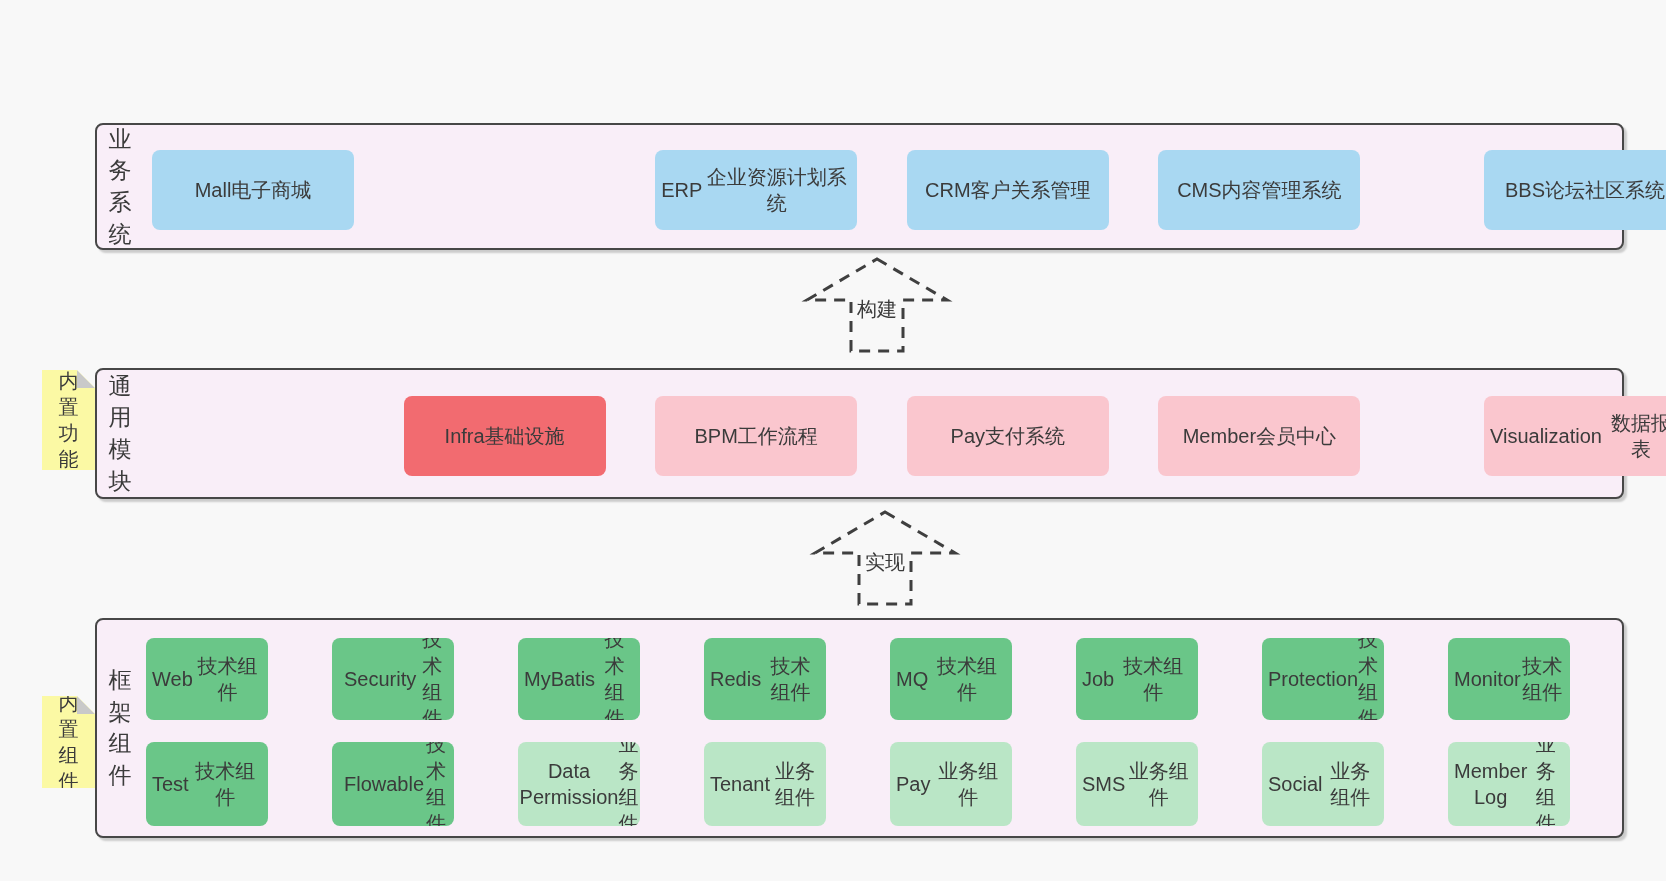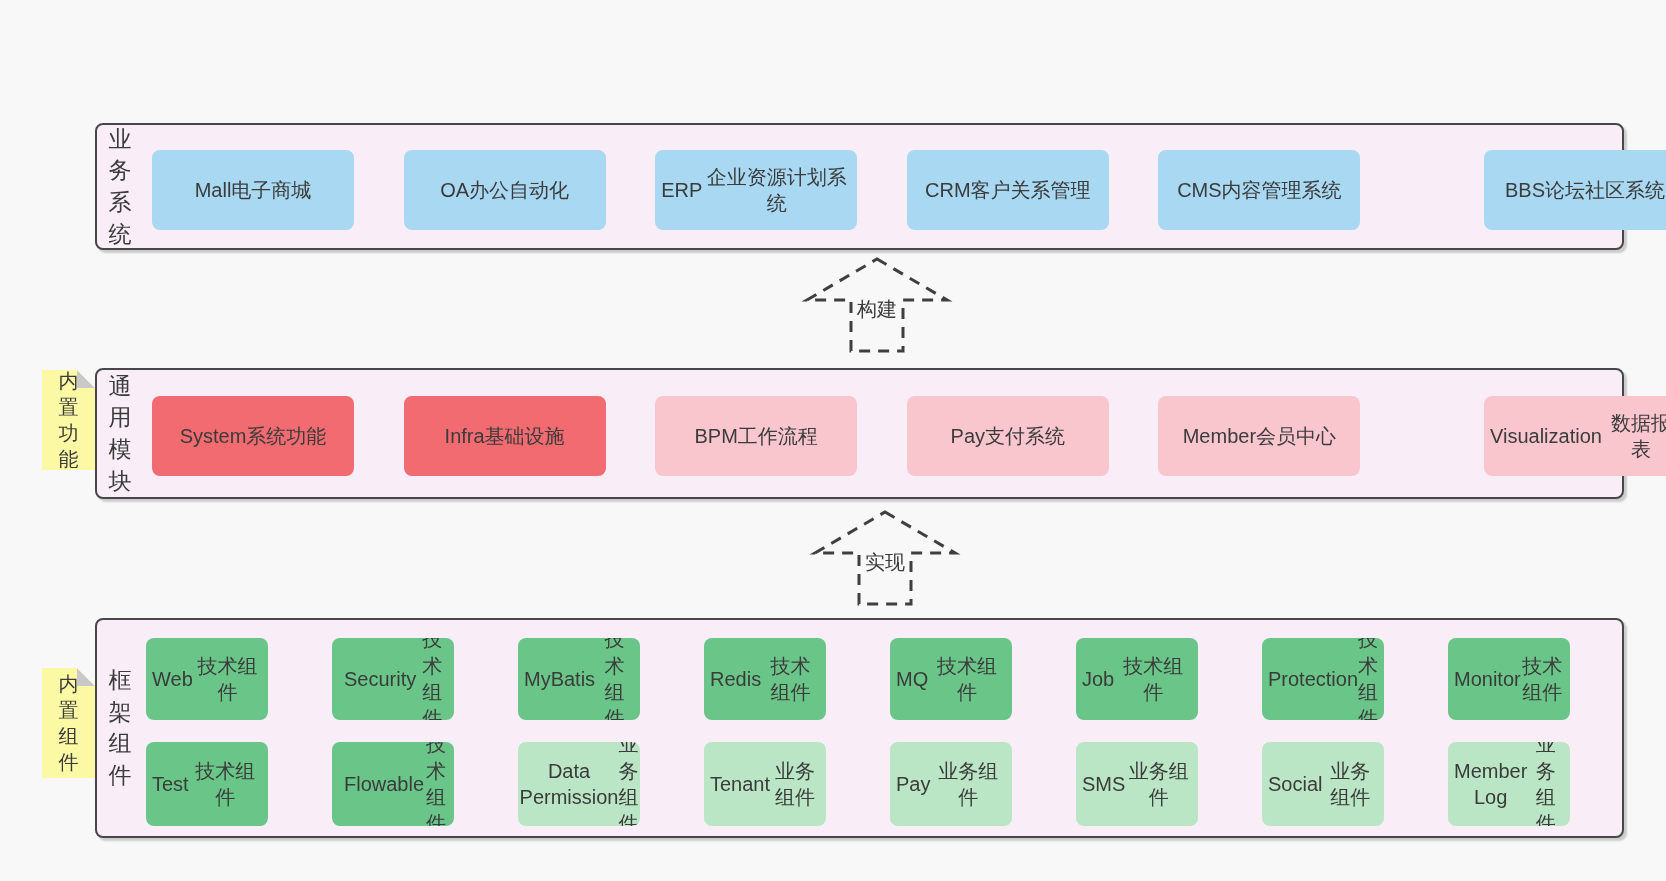--- a/index.html
+++ b/index.html
@@ -85,21 +85,21 @@
     left: 42px;
     width: 53px;
     background: var(--yellow);
     z-index: 1;
     display: flex;
     align-items: center;
     justify-content: center;
     clip-path: polygon(0 0, calc(100% - 18px) 0, 100% 18px, 100% 100%, 0 100%);
   }
   .sticky1 { top: 370px; height: 100px; }
-  .sticky2 { top: 668px; height: 110px; }
+  .sticky2 { top: 696px; height: 92px; }
   .sticky .fold {
     position: absolute;
     top: 0; right: 0;
     width: 18px; height: 18px;
     background: var(--fold);
     clip-path: polygon(0 0, 100% 100%, 0 100%);
   }
   .sticky .vtext { font-size: 20px; width: 22px; line-height: 1.3; }
   .arrow { position: absolute; width: 170px; height: 100px; z-index: 1; }
   .arrow1 { left: 792px; top: 255px; }
@@ -130,24 +130,20 @@
     <div class="fold"></div>
     <div class="vtext">内置组件</div>
   </div>
 
   <section class="band band1">
     <div class="band-label vtext">业务系统</div>
     <div class="box blue c0">
       <div>Mall</div>
       <div>电子商城</div>
     </div>
-    <div class="box blue c1">
-      <div>OA</div>
-      <div>办公自动化</div>
-    </div>
     <div class="box blue c2">
       <div>ERP</div>
       <div>企业资源计划系统</div>
     </div>
     <div class="box blue c3">
       <div>CRM</div>
       <div>客户关系管理</div>
     </div>
     <div class="box blue c4">
       <div>CMS</div>
@@ -161,24 +157,20 @@
 
   <div class="arrow arrow1">
     <svg width="170" height="100" viewBox="0 0 170 100">
       <path d="M85,4 L155,45 L111,45 L111,96 L59,96 L59,45 L15,45 Z" fill="none" stroke="#3f3f3f" stroke-width="3" stroke-dasharray="11 8"></path>
     </svg>
     <div class="arrow-label">构建</div>
   </div>
 
   <section class="band band2">
     <div class="band-label vtext">通用模块</div>
-    <div class="box red c0">
-      <div>System</div>
-      <div>系统功能</div>
-    </div>
     <div class="box red c1">
       <div>Infra</div>
       <div>基础设施</div>
     </div>
     <div class="box pink c2">
       <div>BPM</div>
       <div>工作流程</div>
     </div>
     <div class="box pink c3">
       <div>Pay</div>

